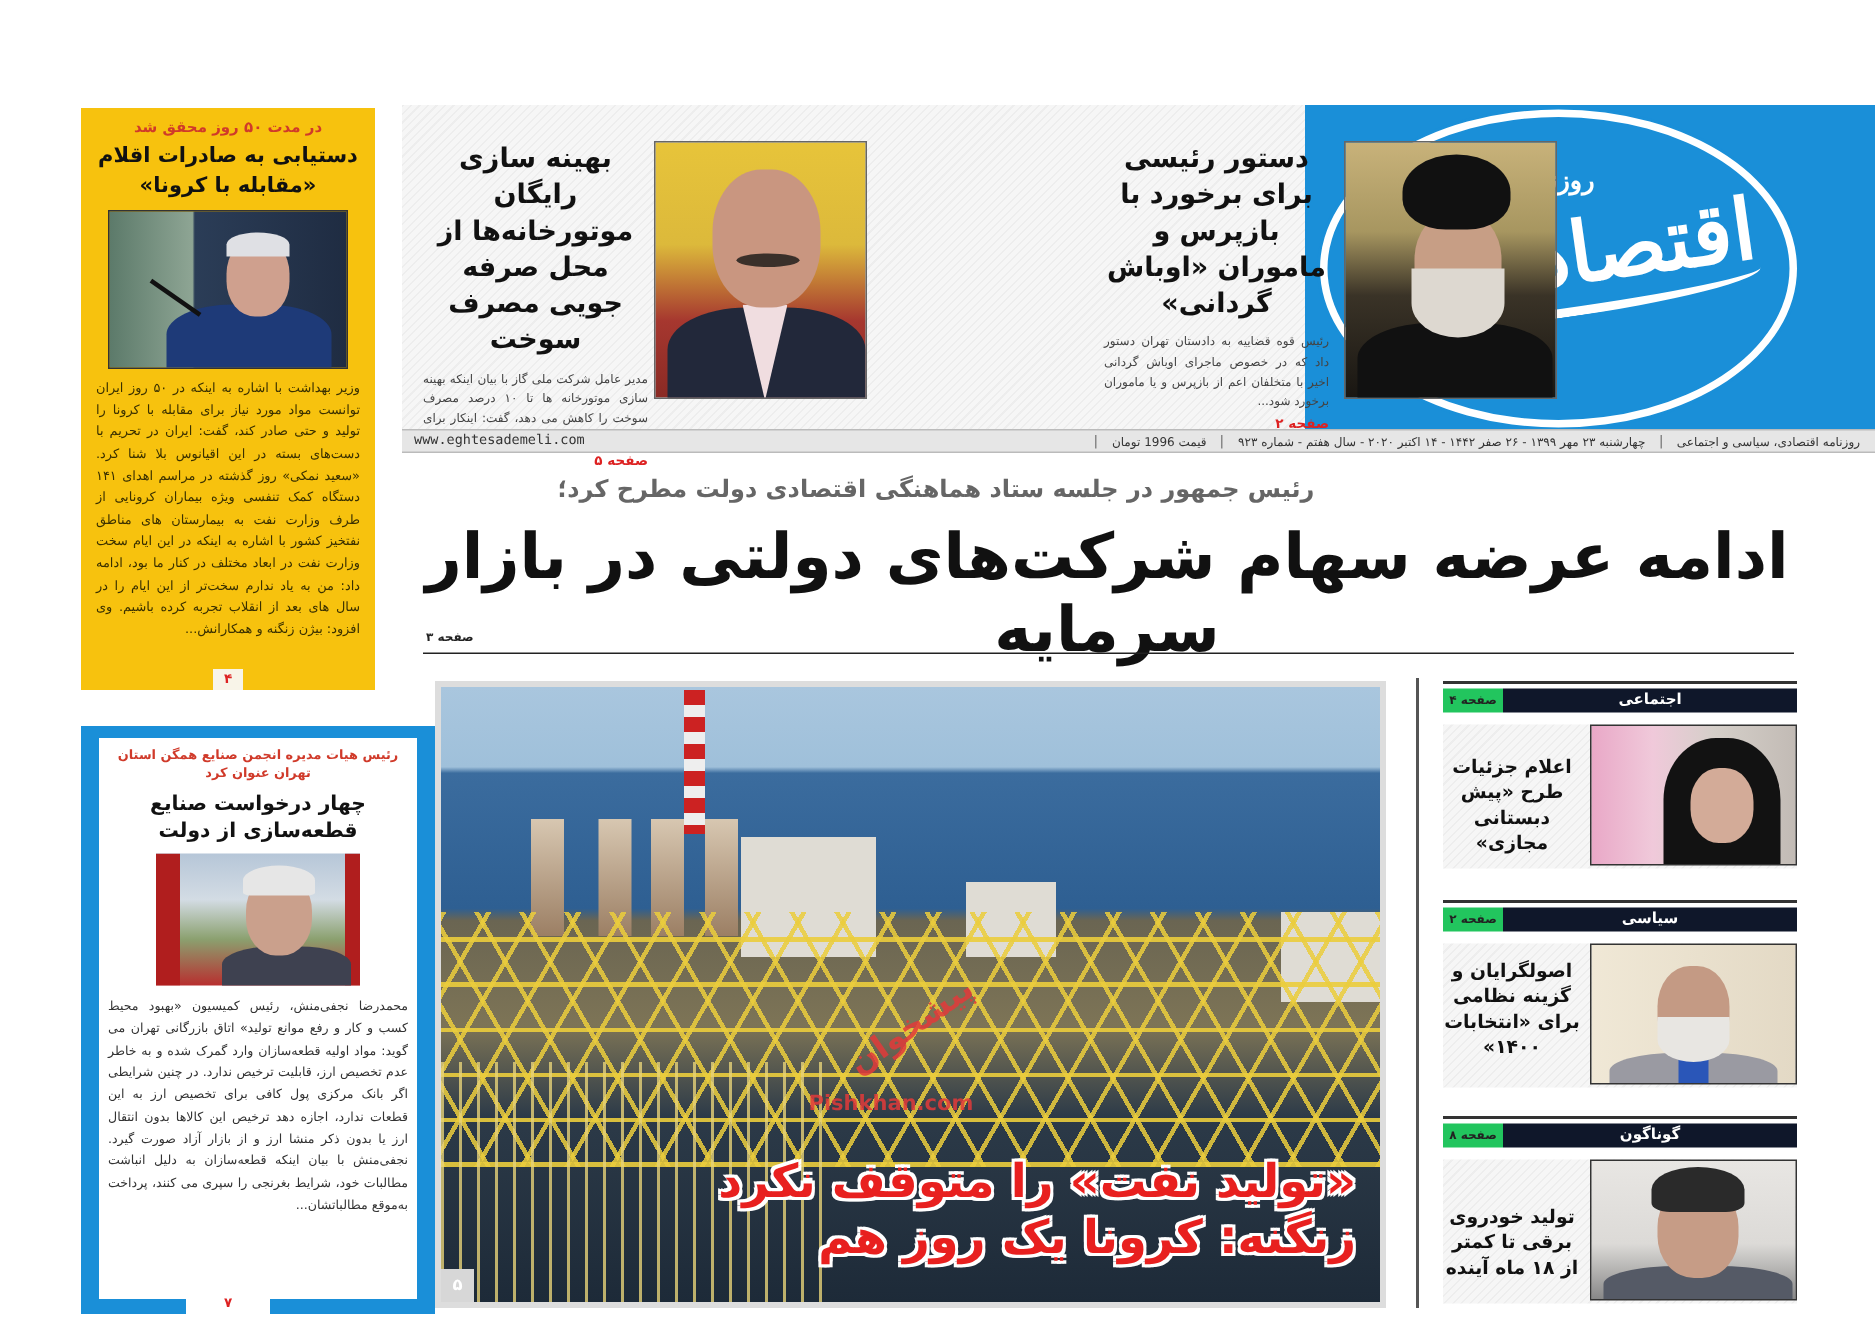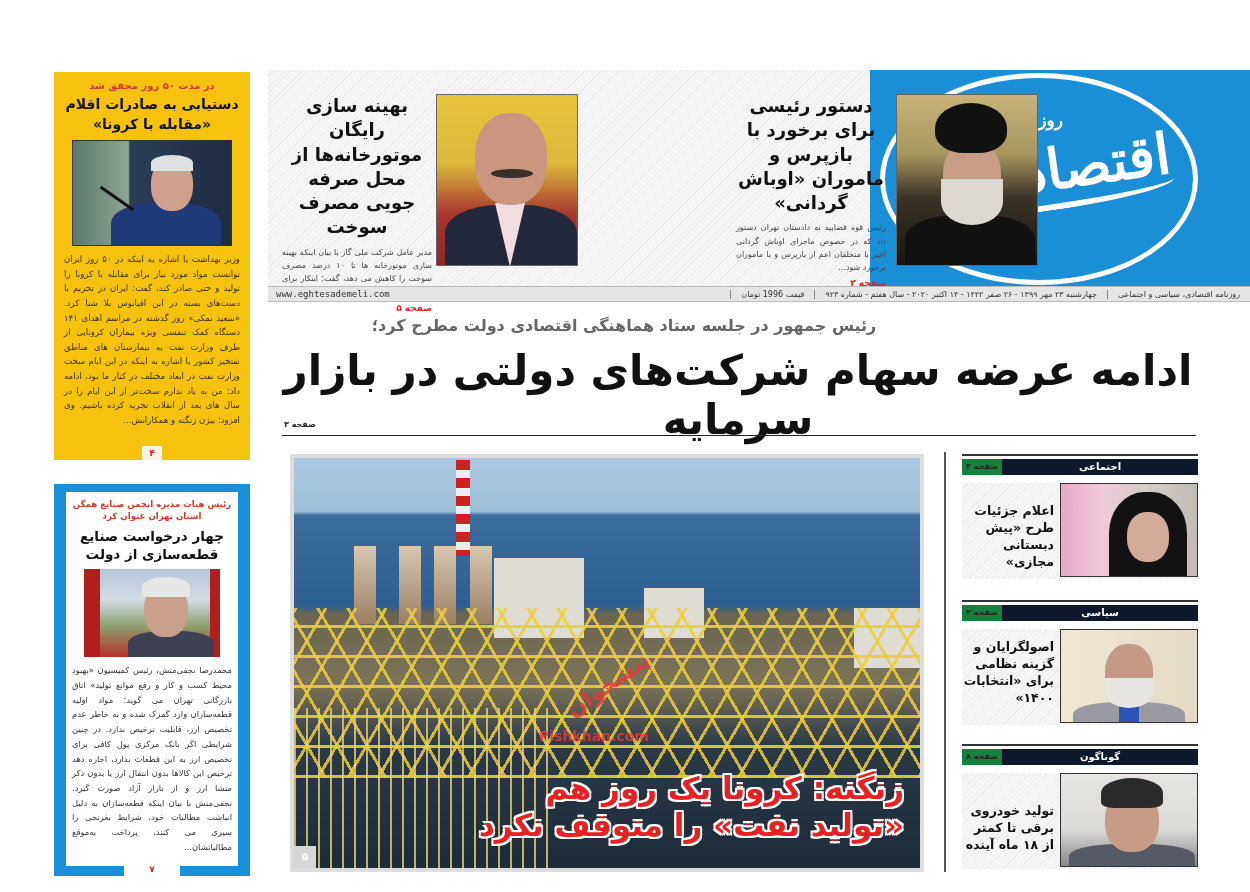--- a/index.html
+++ b/index.html
@@ -80,24 +80,24 @@
     text-shadow: 2px 2px 0 #fff, -2px -2px 0 #fff, 2px -2px 0 #fff, -2px 2px 0 #fff, 0 2px 0 #fff, 0 -2px 0 #fff; }
   .main-photo .page-num { position: absolute; left: 0; bottom: 0; width: 22px; height: 22px; background: #d7d7d7; color: #fff; font-size: 11px; text-align: center; line-height: 22px; font-weight: bold; }
 
   .col-divider { position: absolute; left: 944px; top: 452px; width: 2px; height: 420px; background: #555; }
 
   
   .section { position: absolute; left: 962px; width: 236px; }
   .section .top-rule { height: 2px; background: #333; }
   .section .bar { display: flex; height: 16px; margin-top: 3px; }
   .section .bar .cat { flex: 1; background: #0f172a; color: #fff; text-align: center; font-size: 10px; font-weight: bold; line-height: 16px; }
-  .section .bar .ref { width: 40px; background: #15803d; color: #222; text-align: center; font-size: 8px; font-weight: bold; line-height: 16px; }
+  .section .bar .ref { width: 40px; background: #22c55e; color: #222; text-align: center; font-size: 8px; font-weight: bold; line-height: 16px; }
   .section .body { position: relative; height: 96px; margin-top: 8px; }
   .section .thumb { position: absolute; right: 0; top: 0; width: 138px; height: 94px; border: 1px solid #333; overflow: hidden; }
-  .section .title { position: absolute; left: 0; top: 20px; width: 92px; text-align: right; font-size: 12.5px; font-weight: bold; line-height: 1.35; color: #111; }
+  .section .title { position: absolute; left: 0; top: 20px; width: 92px; text-align: center; font-size: 12.5px; font-weight: bold; line-height: 1.35; color: #111; }
   .s1 { top: 454px; } .s2 { top: 600px; } .s3 { top: 744px; }
 
   .t1 { background: linear-gradient(90deg, #e9a8c7 0%, #f0c9da 30%, #d5cfc9 60%, #c2bbb5 100%); }
   .t1 .hijab { position: absolute; left: 48px; top: 8px; width: 78px; height: 92px; border-radius: 45% 45% 10% 10%; background: #121212; }
   .t1 .face { position: absolute; left: 66px; top: 28px; width: 42px; height: 50px; border-radius: 45%; background: #d3ab98; }
   .t2 { background: linear-gradient(90deg, #f0e8d6, #e3d9c5); }
   .t2 .face { position: absolute; left: 44px; top: 14px; width: 48px; height: 60px; border-radius: 45%; background: #c49a84; }
   .t2 .beard { position: absolute; left: 44px; top: 48px; width: 48px; height: 30px; border-radius: 0 0 50% 50%; background: #e8e6e2; }
   .t2 .suit { position: absolute; left: 12px; top: 72px; width: 112px; height: 30px; border-radius: 40% 40% 0 0; background: #9a9aa2; }
   .t2 .shirt { position: absolute; left: 58px; top: 74px; width: 20px; height: 22px; background: #2a56b8; }
@@ -112,21 +112,21 @@
   .yellow-box h3 { text-align: center; font-size: 14px; font-weight: bold; line-height: 1.4; margin-top: 4px; color: #111; }
   .yellow-box .photo { width: 160px; height: 106px; margin: 6px auto 0; border: 1px solid #333; position: relative; overflow: hidden;
     background: linear-gradient(90deg, #5c7a6a 0%, #8ea594 35%, #2b3d57 36%, #1f2c42 100%); }
   .yellow-box .photo .face { position: absolute; left: 78px; top: 18px; width: 42px; height: 52px; border-radius: 45%; background: #cfa08e; }
   .yellow-box .photo .hair { position: absolute; left: 78px; top: 14px; width: 42px; height: 16px; border-radius: 50% 50% 0 0; background: #dfe0e4; }
   .yellow-box .photo .suit { position: absolute; left: 38px; top: 62px; width: 110px; height: 50px; border-radius: 40% 40% 0 0; background: #1e3a78; }
   .yellow-box .photo .mic { position: absolute; left: 24px; top: 56px; width: 40px; height: 3px; background: #111; transform: rotate(35deg); }
   .yellow-box p { font-size: 8.6px; line-height: 1.7; color: #3a3000; text-align: justify; margin-top: 6px; }
   .yellow-box .pg { position: absolute; left: 88px; bottom: 0; width: 20px; height: 14px; background: #f8f4e8; color: #d22; font-size: 9px; text-align: center; line-height: 14px; font-weight: bold; }
 
-  .blue-box { position: absolute; left: 54px; top: 484px; width: 196px; height: 392px; background: #1a8fd8; padding: 8px; }
+  .blue-box { position: absolute; left: 54px; top: 484px; width: 236px; height: 392px; background: #1a8fd8; padding: 8px; }
   .blue-box .inner { position: absolute; left: 12px; top: 8px; right: 12px; bottom: 10px; background: #ffffff; padding: 6px 4px 0; }
   .blue-box .kick { text-align: center; color: #d03a2a; font-size: 8.6px; font-weight: bold; line-height: 1.45; }
   .blue-box h3 { text-align: center; font-size: 13.5px; font-weight: bold; line-height: 1.35; margin-top: 4px; color: #111; }
   .blue-box .photo { width: 136px; height: 88px; margin: 6px auto 0; position: relative; overflow: hidden;
     background: linear-gradient(180deg, #b6c6d8 0%, #d3dce4 35%, #8ba06f 65%, #b82f2f 100%); }
   .blue-box .photo .curtain { position: absolute; left: 0; top: 0; width: 16px; height: 88px; background: #b01e1e; }
   .blue-box .photo .curtain2 { position: absolute; right: 0; top: 0; width: 10px; height: 88px; background: #b01e1e; }
   .blue-box .photo .face { position: absolute; left: 60px; top: 14px; width: 44px; height: 54px; border-radius: 45%; background: #caa08c; }
   .blue-box .photo .hair { position: absolute; left: 58px; top: 8px; width: 48px; height: 20px; border-radius: 50% 50% 10% 10%; background: #e6e6e6; }
   .blue-box .photo .suit { position: absolute; left: 44px; top: 62px; width: 86px; height: 30px; border-radius: 40% 40% 0 0; background: #3e4150; }
@@ -221,22 +221,22 @@
   <div class="stack" style="left:140px;"></div>
   <div class="stack" style="left:176px;"></div>
   <div class="block" style="left:200px; top:100px; width:90px; height:80px;"></div>
   <div class="block" style="left:350px; top:130px; width:60px; height:50px;"></div>
   <div class="block" style="left:560px; top:150px; width:70px; height:60px;"></div>
   <div class="rig"></div>
   <div class="legs"></div>
   <div class="watermark-fa">پیشخوان</div>
   <div class="watermark">Pishkhan.com</div>
   <div class="overlay">
+    <div>«تولید نفت» را متوقف نکرد</div>
     <div>زنگنه: کرونا یک روز هم</div>
-    <div>«تولید نفت» را متوقف نکرد</div>
   </div>
   <div class="page-num">۵</div>
 </div>
 
 <div class="col-divider"></div>
 
 <div class="section s1">
   <div class="top-rule"></div>
   <div class="bar">
     <div class="cat">اجتماعی</div>

